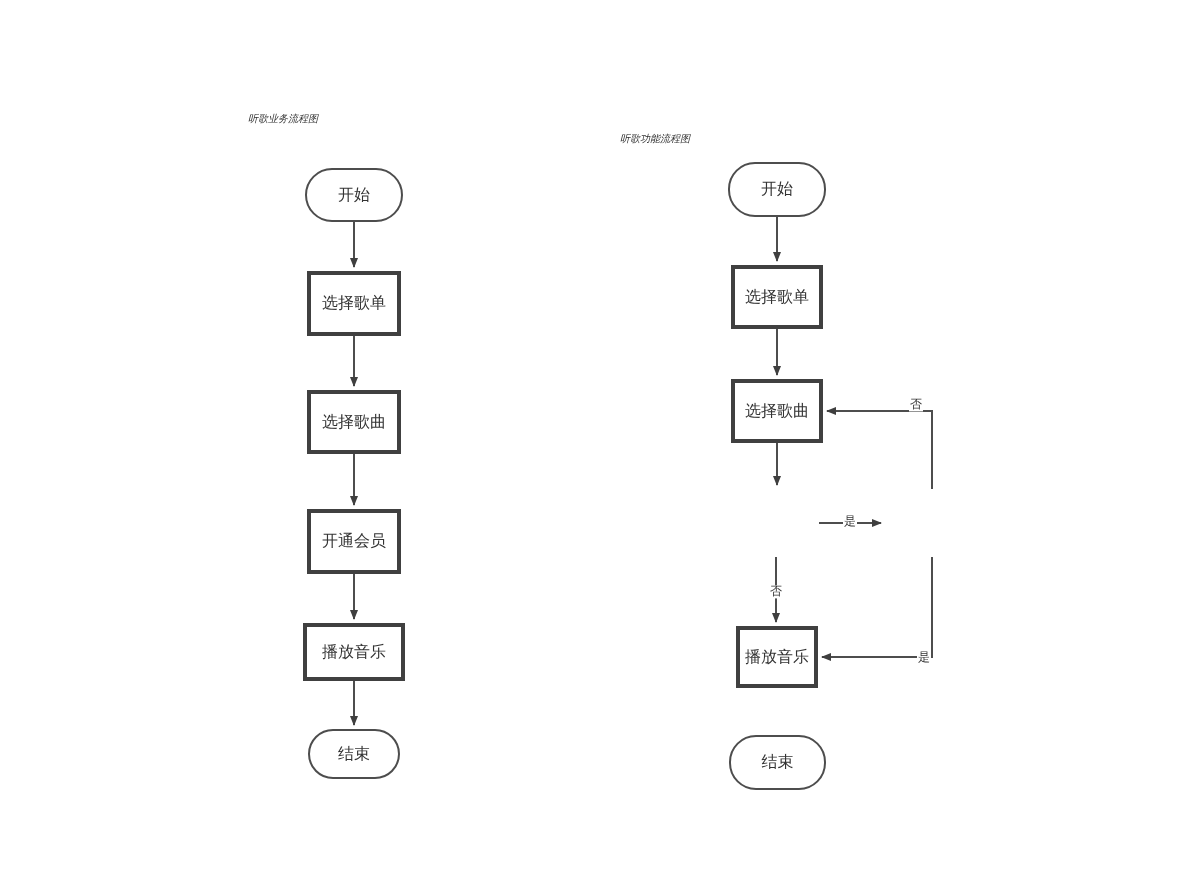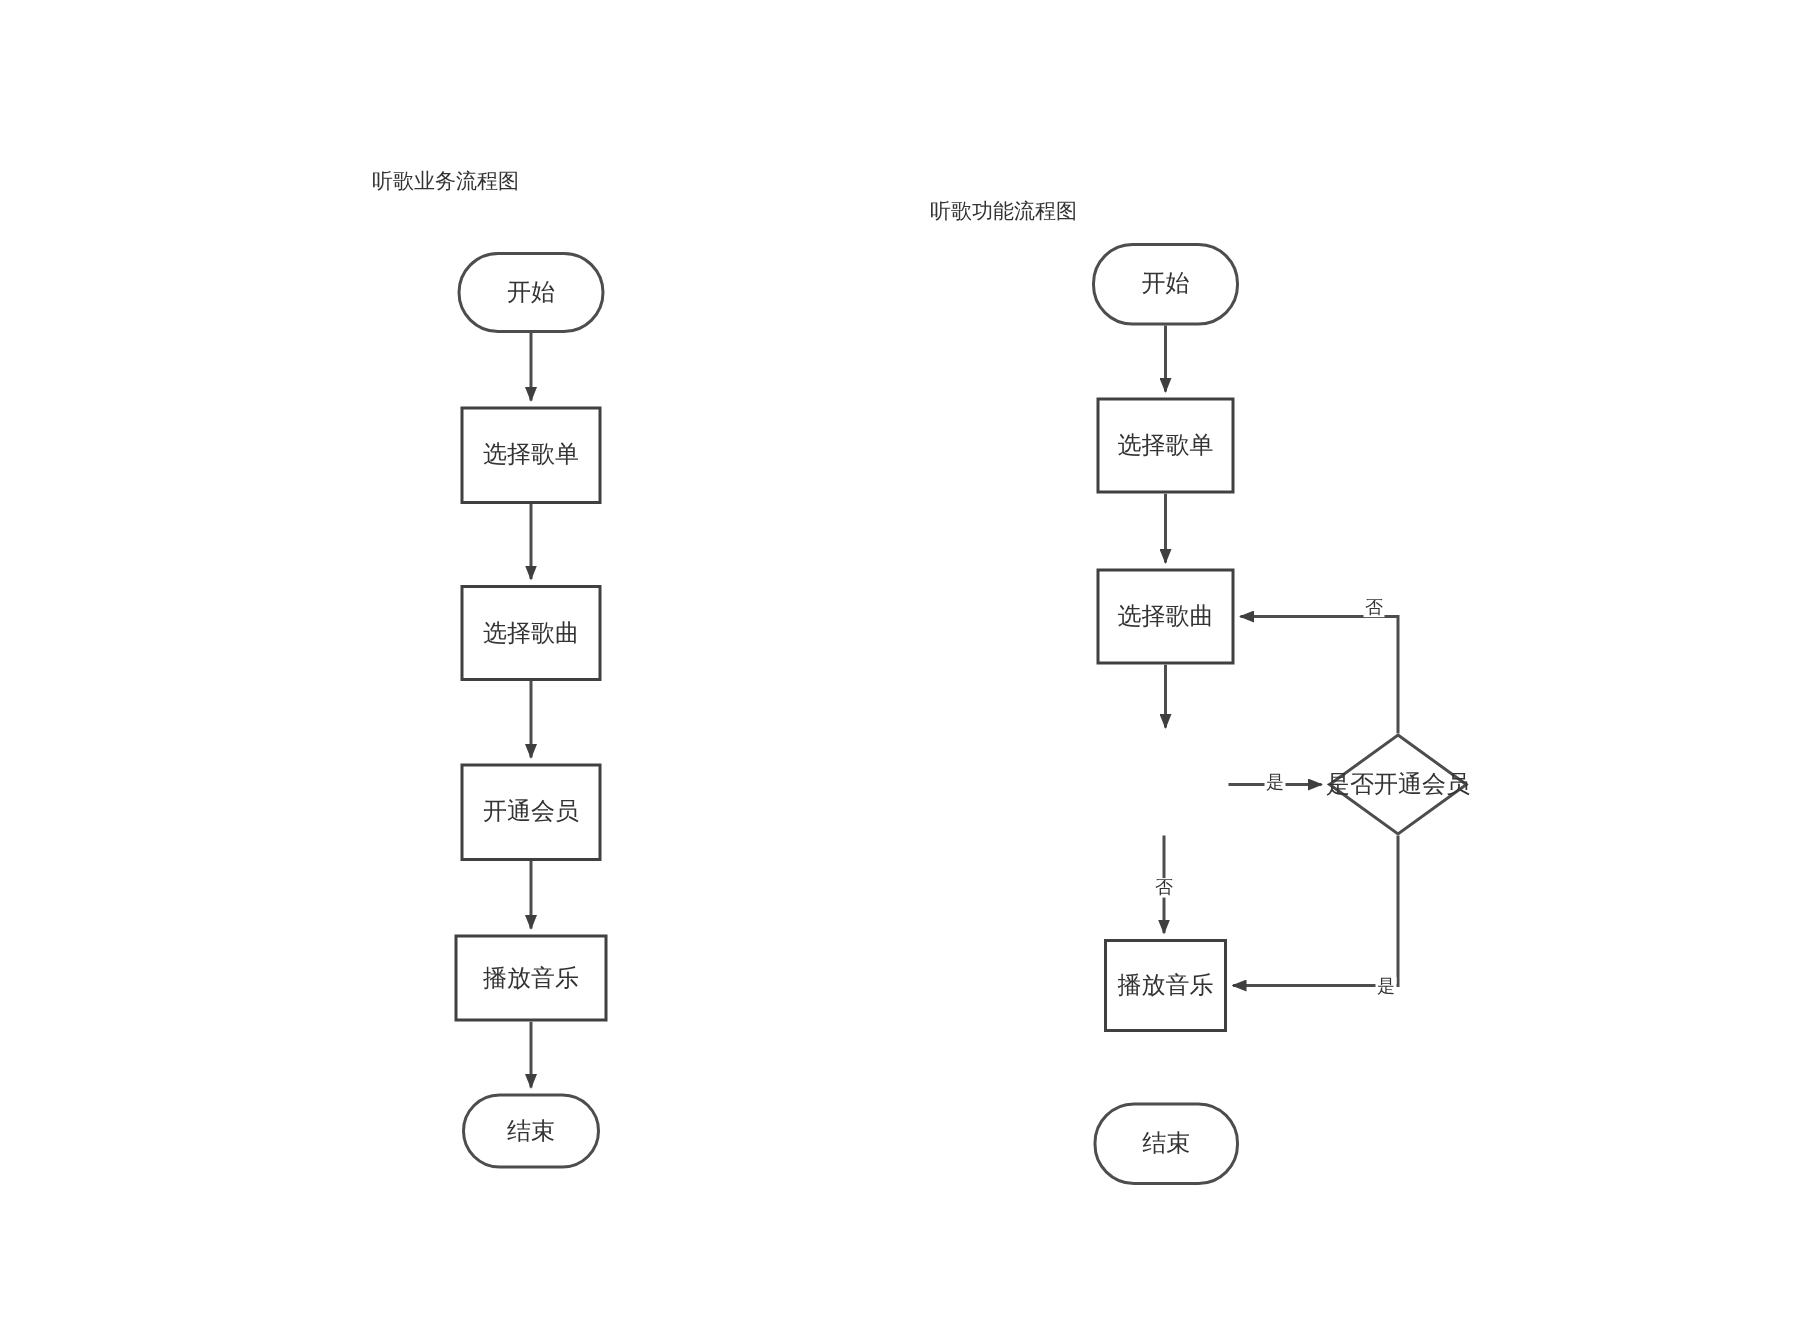--- a/index.html
+++ b/index.html
@@ -10,23 +10,24 @@
   }
   .canvas {
     position: relative;
     width: 1200px;
     height: 880px;
     background: #ffffff;
     overflow: hidden;
   }
   .diagram-title {
     position: absolute;
-    font-size: 14px;
+    font-size: 10px;
     color: #333333;
     white-space: nowrap;
+    font-style: italic;
   }
   .connectors {
     position: absolute;
     left: 0; top: 0;
     width: 1200px;
     height: 880px;
     pointer-events: none;
   }
   .node {
     position: absolute;
@@ -38,21 +39,21 @@
     font-size: 16px;
     color: #333333;
     text-align: center;
     white-space: nowrap;
   }
   .terminal {
     border: 2px solid #4d4d4d;
     border-radius: 27px;
   }
   .process {
-    border: 2px solid #404040;
+    border: 4px solid #404040;
   }
   .decision {
     background: transparent;
     border: none;
   }
   .decision svg.shape {
     position: absolute;
     left: 0; top: 0;
     width: 100%;
     height: 100%;
@@ -135,26 +136,20 @@
 
   <div class="node process" style="left:731px; top:265px; width:92px; height:64px;">
     <span class="node-label">选择歌单</span>
   </div>
 
   <div class="node process" style="left:731px; top:379px; width:92px; height:64px;">
     <span class="node-label">选择歌曲</span>
   </div>
 
 
-  <div class="node decision" style="left:885px; top:489px; width:94px; height:68px;">
-    <svg class="shape" viewBox="0 0 100 100" preserveAspectRatio="none">
-      <polygon points="50,1.5 98.5,50 50,98.5 1.5,50" fill="#ffffff" stroke="#4d4d4d" stroke-width="2" vector-effect="non-scaling-stroke"></polygon>
-    </svg>
-    <span class="node-label">是否开通会员</span>
-  </div>
 
   <div class="node process" style="left:736px; top:626px; width:82px; height:62px;">
     <span class="node-label">播放音乐</span>
   </div>
 
   <div class="node terminal" style="left:729px; top:735px; width:97px; height:55px;">
     <span class="node-label">结束</span>
   </div>
 
   <span class="edge-label" style="left:850px; top:522px;">是</span>

